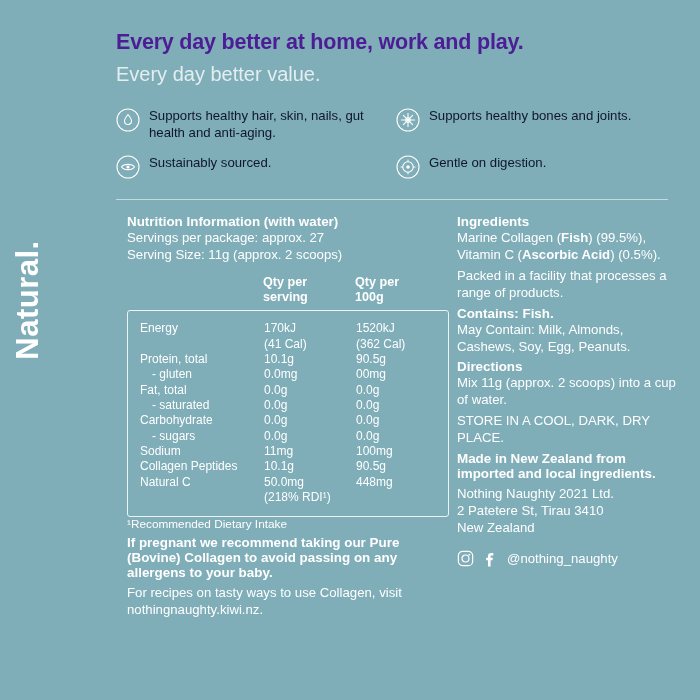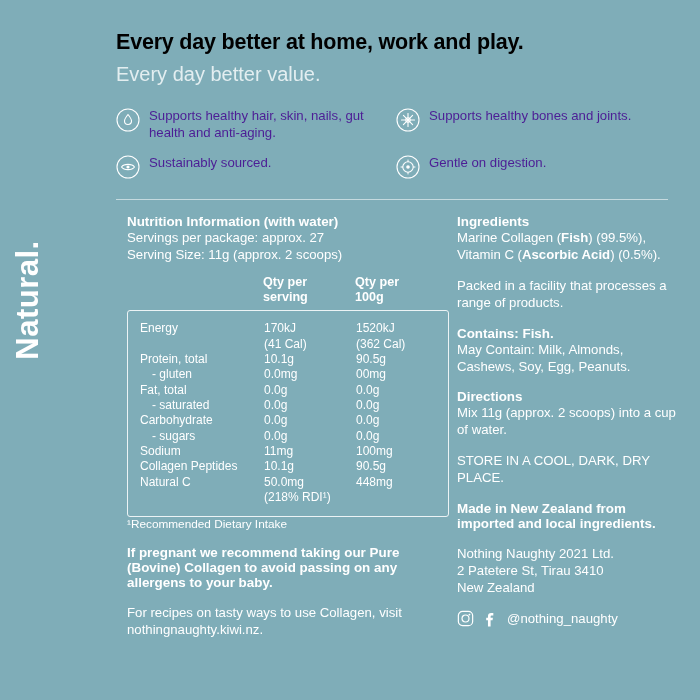--- a/index.html
+++ b/index.html
@@ -32,21 +32,21 @@
     left: 116px;
     top: 0;
     width: 566px;
     height: 700px;
   }
   .headline {
     margin-top: 30px;
     font-size: 21.5px;
     font-weight: bold;
     letter-spacing: -0.2px;
-    color: #000000;
+    color: #4c1d95;
   }
   .subheadline {
     margin-top: 8px;
     font-size: 20px;
     font-weight: normal;
     color: #e9f2f4;
     opacity: 0.95;
   }
   .benefits {
     margin-top: 22px;
@@ -62,40 +62,40 @@
   }
   .benefit .ico {
     flex: 0 0 24px;
     width: 24px; height: 24px;
     margin-right: 9px;
     margin-top: 0px;
   }
   .benefit .txt {
     font-size: 13.2px;
     line-height: 1.25;
-    color: #4c1d95;
+    color: #0f172a;
   }
   .rule {
     margin-top: 6px;
     width: 552px;
     height: 1px;
     background: rgba(255,255,255,0.55);
   }
   .cols {
     margin-top: 14px;
     display: flex;
     width: 560px;
     padding-left: 11px;
   }
   .col-left { width: 330px; padding-right: 10px; }
   .col-right { width: 230px; }
 
   .h-bold { font-size: 13.4px; font-weight: bold; color: #fff; }
   .p { font-size: 13.2px; line-height: 1.3; color: #fff; }
-  .mt14 { margin-top: 14px; }
+  .mt14 { margin-top: 4px; }
 
   
   .nut-head {
     display: flex;
     margin-top: 12px;
     font-size: 12.6px;
     font-weight: bold;
     line-height: 1.15;
   }
   .nut-head .c1 { width: 136px; }

